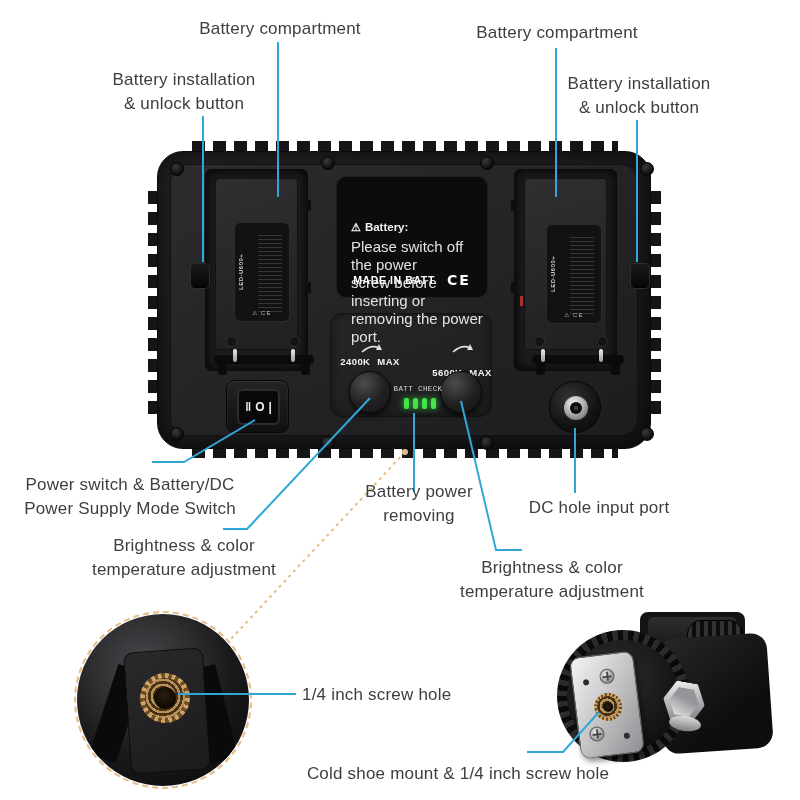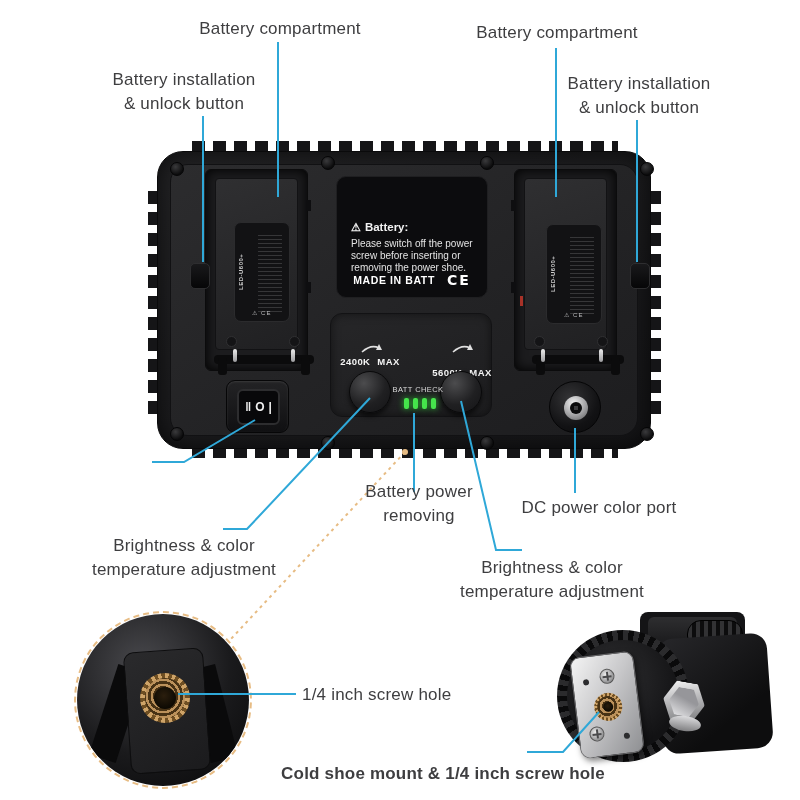--- a/index.html
+++ b/index.html
@@ -58,40 +58,40 @@
                 border:1px solid #2e2e30; z-index:4; }
 
   .center-plate { position:absolute; left:336px; top:176px; width:152px; height:122px;
                   background:#0c0c0e; border-radius:10px; border:1px solid #1f1f21;
                   z-index:4; color:#fff; }
   .model-title { position:absolute; top:10px; width:100%; text-align:center;
                  font-size:19px; font-weight:bold; letter-spacing:1px; }
   .caution-row { position:absolute; left:14px; top:44px; font-size:11.5px; font-weight:bold;
                  color:#f2f2f2; }
   .caution-row .tri { font-size:11px; margin-right:4px; }
-  .caution-body { position:absolute; left:14px; top:61px; font-size:10px; line-height:1.2;
+  .caution-body { position:absolute; left:14px; top:61px; font-size:15px; line-height:1.2;
                   color:#e3e3e3; text-align:left; }
   .madein-row { position:absolute; left:0; bottom:9px; width:100%; display:flex;
                 justify-content:center; align-items:center; gap:12px; }
   .madein { font-size:10.5px; font-weight:bold; letter-spacing:.6px; }
   .ce { font-size:14px; font-weight:bold; letter-spacing:2px; font-family:"DejaVu Sans",sans-serif; }
 
   .knob-panel { position:absolute; left:330px; top:313px; width:162px; height:104px;
                 background:linear-gradient(160deg,#262628,#1e1e20);
                 border-radius:12px; border:1px solid #121214; z-index:3;
                 box-shadow:inset 0 0 10px rgba(0,0,0,.5); }
   .knob { position:absolute; width:42px; height:42px; border-radius:50%; z-index:4;
           background:radial-gradient(circle at 35% 28%, #4c4c4e, #202022 55%, #141416);
           border:1px solid #09090a; box-shadow:0 3px 5px rgba(0,0,0,.65); }
   .knob-lbl { position:absolute; width:90px; text-align:center; color:#f4f4f4;
               font-size:9.5px; font-weight:bold; letter-spacing:.4px; z-index:4;
               display:flex; justify-content:center; gap:7px; }
   .arrow-svg { position:absolute; z-index:4; }
   .battcheck { position:absolute; width:60px; text-align:center; color:#d9d9d9;
-               font-size:7.5px; letter-spacing:.4px; z-index:4; }
+               font-size:7.5px; letter-spacing:.4px; z-index:4;font-family:Liberation Mono, monospace; }
   .led { position:absolute; width:5px; height:11px; border-radius:2px; z-index:4;
          background:#46e44c; box-shadow:0 0 6px #2ecb35; }
 
   .switch-bezel { position:absolute; left:226px; top:380px; width:63px; height:53px;
                   background:linear-gradient(180deg,#232325,#101012); border-radius:9px;
                   border:1px solid #060607; z-index:4; box-shadow:inset 0 1px 2px #39393b; }
   .rocker { position:absolute; left:10px; top:8px; width:43px; height:36px;
             background:#08080a; border:2px solid #2d2d2f; border-radius:6px;
             display:flex; align-items:center; justify-content:center; gap:4px;
             color:#f0f0f0; font-size:12px; font-weight:bold; }
@@ -169,35 +169,39 @@
   <div class="lbl" style="left:280px; top:17px;">Battery compartment</div>
   <div class="lbl" style="left:184px; top:68px;">
     <div>Battery installation</div>
     <div>&amp; unlock button</div>
   </div>
   <div class="lbl" style="left:557px; top:21px;">Battery compartment</div>
   <div class="lbl" style="left:639px; top:72px;">
     <div>Battery installation</div>
     <div>&amp; unlock button</div>
   </div>
+  <div class="lbl" style="left:130px; top:473px;">
+    <div>Power switch &amp; Battery/DC</div>
+    <div>Power Supply Mode Switch</div>
+  </div>
   <div class="lbl" style="left:184px; top:534px;">
     <div>Brightness &amp; color</div>
     <div>temperature adjustment</div>
   </div>
   <div class="lbl" style="left:419px; top:480px;">
     <div>Battery power</div>
     <div>removing</div>
   </div>
-  <div class="lbl" style="left:599px; top:496px;">DC power color port</div>
+  <div class="lbl" style="left:599px; top:496px;">DC hole input port</div>
   <div class="lbl" style="left:552px; top:556px;">
     <div>Brightness &amp; color</div>
     <div>temperature adjustment</div>
   </div>
   <div class="lbl left-align" style="left:302px; top:683px;">1/4 inch screw hole</div>
-  <div class="lbl" style="left:443px; top:762px;font-weight:bold;">Cold shoe mount &amp; 1/4 inch screw hole</div>
+  <div class="lbl" style="left:458px; top:762px;">Cold shoe mount &amp; 1/4 inch screw hole</div>
 
   <svg class="overlay" width="800" height="800">
     <g stroke="#2fa8d8" stroke-width="2" fill="none">
       <path d="M278,42 L278,197"></path>
       <path d="M203,116 L203,262"></path>
       <path d="M556,48 L556,197"></path>
       <path d="M637,120 L637,262"></path>
       <path d="M255,420 L184,462 L152,462"></path>
       <path d="M370,398 L247,529 L223,529"></path>
       <path d="M414,413 L414,492"></path>
@@ -263,21 +267,21 @@
   <div class="pin" style="left:599px; top:349px;"></div>
   <div class="unlock-btn" style="left:630px; top:263px;"></div>
 
   <div class="center-plate">
     <div class="caution-row">
       <span class="tri">⚠</span><span>Battery:</span>
     </div>
     <div class="caution-body">
       <div>Please switch off the power</div>
       <div>screw before inserting or</div>
-      <div>removing the power shoe.</div>
+      <div>removing the power port.</div>
     </div>
     <div class="madein-row">
       <span class="madein">MADE IN BATT</span>
       <span class="ce">CE</span>
     </div>
   </div>
 
   <div class="knob-panel"></div>
 
   <svg class="arrow-svg" style="left:359px; top:343px;" width="26" height="11">

